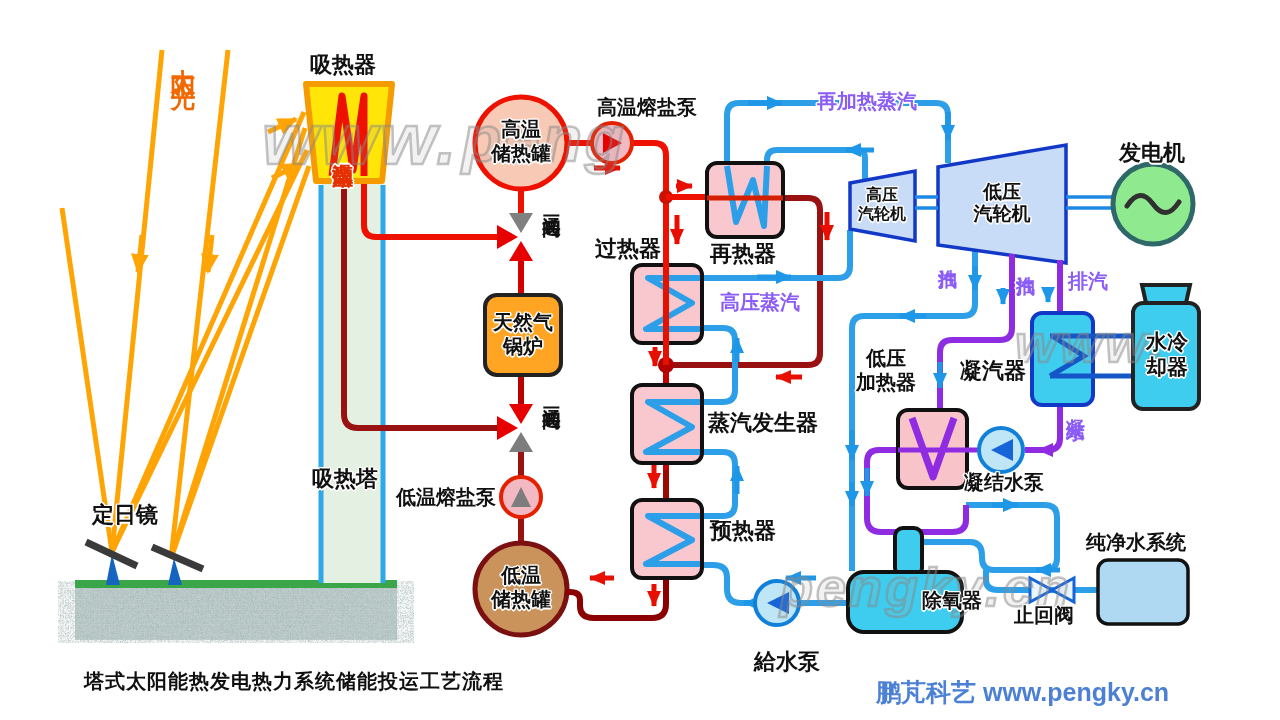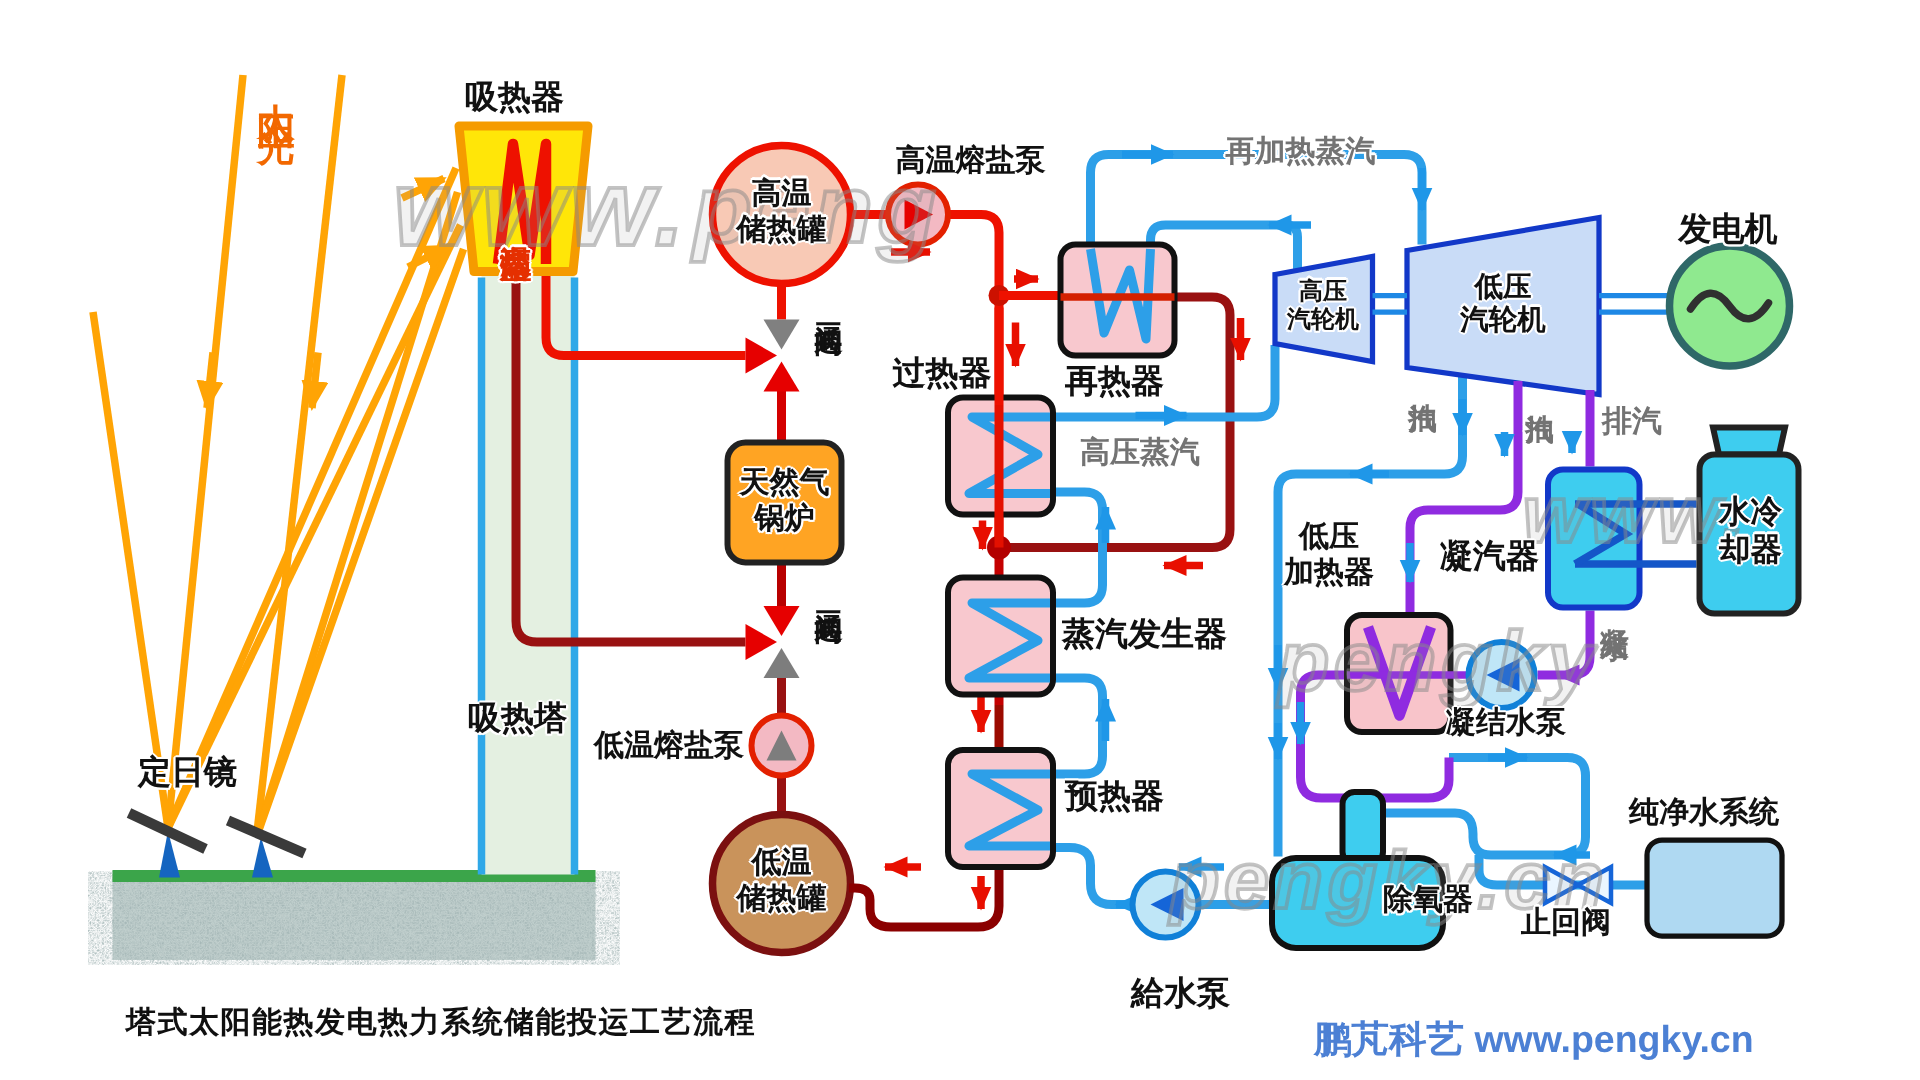--- a/index.html
+++ b/index.html
@@ -4,21 +4,21 @@
 <style>
   html,body{margin:0;padding:0;background:#fff;}
   #stage{position:relative;width:1280px;height:720px;background:#fff;overflow:hidden;
          font-family:"Liberation Sans",sans-serif;}
   #diagram-svg{position:absolute;left:0;top:0;}
   .lbl{position:absolute;font-weight:bold;color:#111;white-space:nowrap;line-height:1.18;
        text-shadow:-1.5px 0 #fff,1.5px 0 #fff,0 -1.5px #fff,0 1.5px #fff,
                    -1px -1px #fff,1px 1px #fff,-1px 1px #fff,1px -1px #fff;}
   .v{writing-mode:vertical-rl;text-orientation:upright;letter-spacing:1px;}
   .ctr{text-align:center;}
-  .green{color:#737373;}
+  .green{color:#8b5cf6;}
   .redtxt{color:#e53000;}
   .suntxt{color:#f26800;letter-spacing:8px;}
   .s16{font-size:16px;} .s19{font-size:19px;}
   .s20{font-size:20px;} .s21{font-size:21px;} .s22{font-size:22px;}
   .wm{position:absolute;font-weight:bold;font-style:italic;color:rgba(160,160,160,0.14);
       -webkit-text-stroke:2.5px rgba(135,135,135,0.5);letter-spacing:3px;pointer-events:none;}
   #title{position:absolute;left:84px;top:668px;font-size:20px;font-weight:bold;color:#101010;letter-spacing:1px;}
   #credit{position:absolute;left:876px;top:676px;font-size:25px;font-weight:bold;color:#4c80d4;}
 </style>
 </head>
@@ -237,21 +237,20 @@
       <path d="M992,505 H1018" marker-end="url(#mC)"></path>
       <path d="M1060,570 H1036" marker-end="url(#mC)"></path>
     </g>
     <path d="M1054,450 H1038" fill="none" stroke="#8f2be0" stroke-width="5" marker-end="url(#mP)"></path>
   </g>
 </svg>
 
 <div class="wm" style="left:262px;top:98px;font-size:72px;">www.</div>
 <div class="wm" style="left:462px;top:102px;font-size:64px;">peng</div>
 <div class="wm" style="left:1015px;top:312px;font-size:54px;">www.</div>
-<div class="wm" style="left:852px;top:408px;font-size:56px;">pengky</div>
 <div class="wm" style="left:780px;top:556px;font-size:54px;">pengky.cn</div>
 
 <div class="lbl v suntxt" style="left:168px;top:48px;font-size:25px;">太阳光</div>
 <div class="lbl s22" style="left:310px;top:52px;">吸热器</div>
 <div class="lbl v redtxt" style="left:330px;top:146px;font-size:21px;">高温熔盐</div>
 <div class="lbl s22" style="left:312px;top:466px;">吸热塔</div>
 <div class="lbl s22" style="left:92px;top:502px;">定日镜</div>
 
 <div class="lbl ctr s20" style="left:471px;top:118px;width:100px;">
   <span>高温</span><br>

